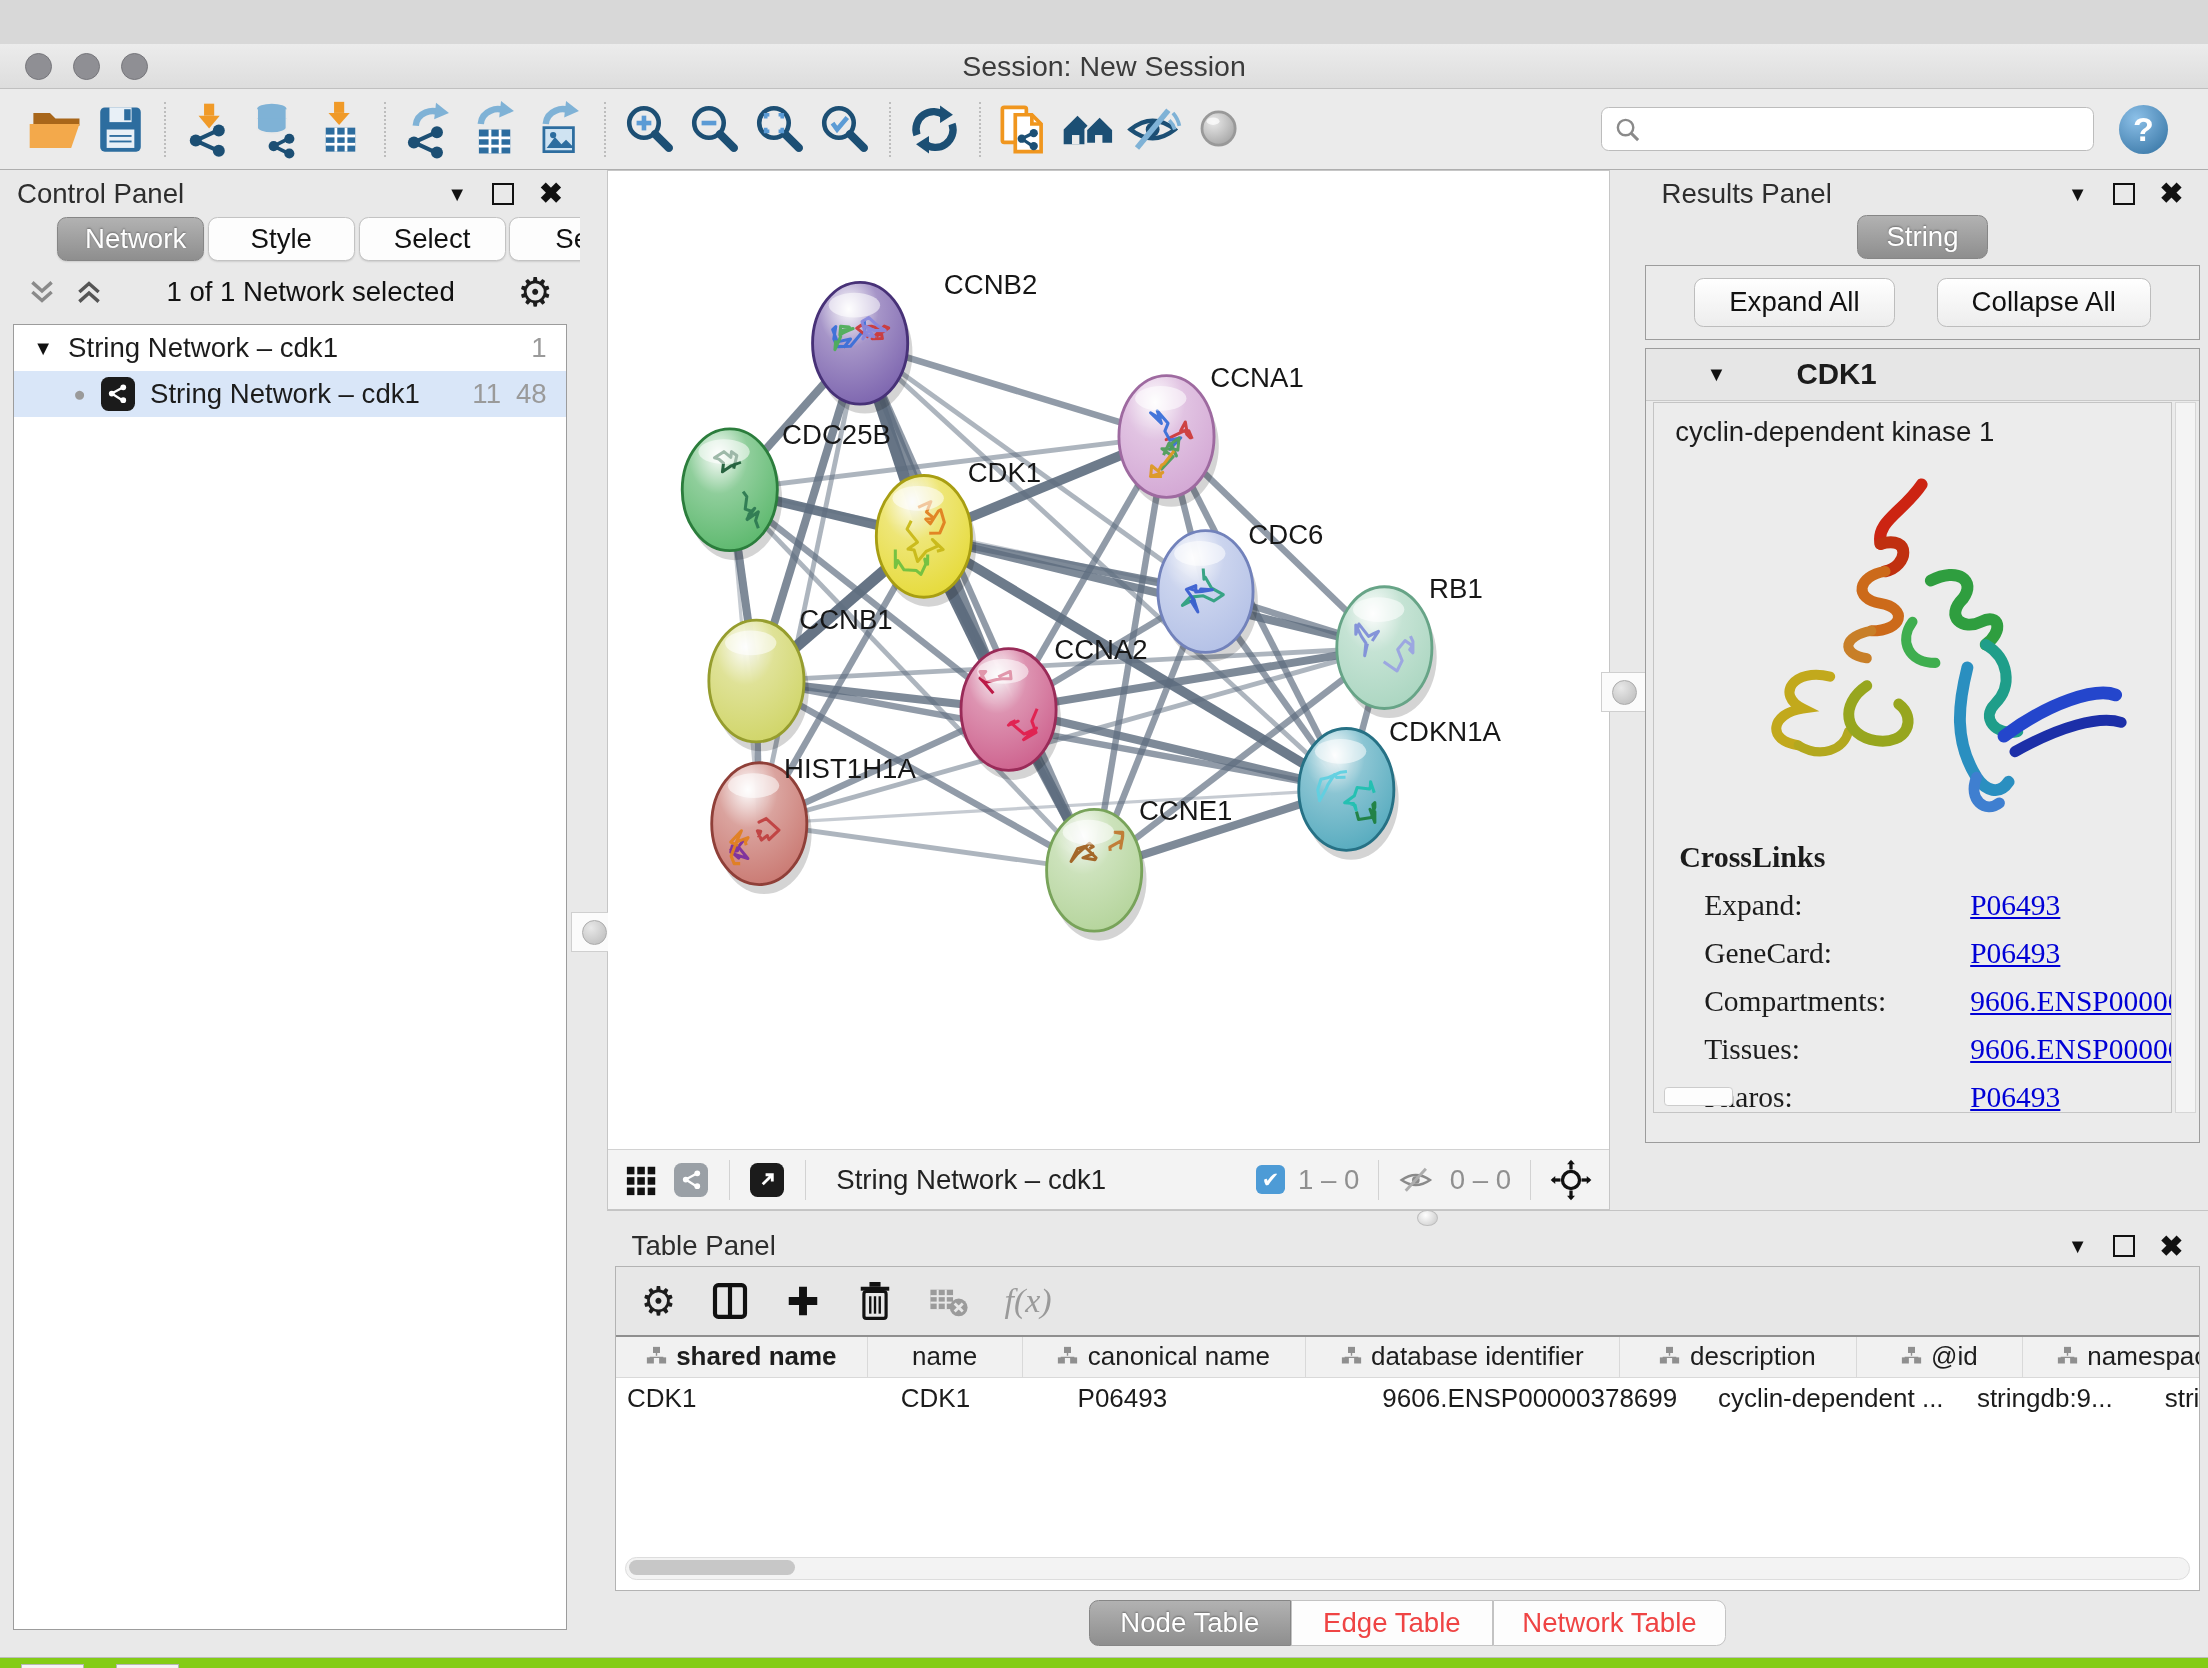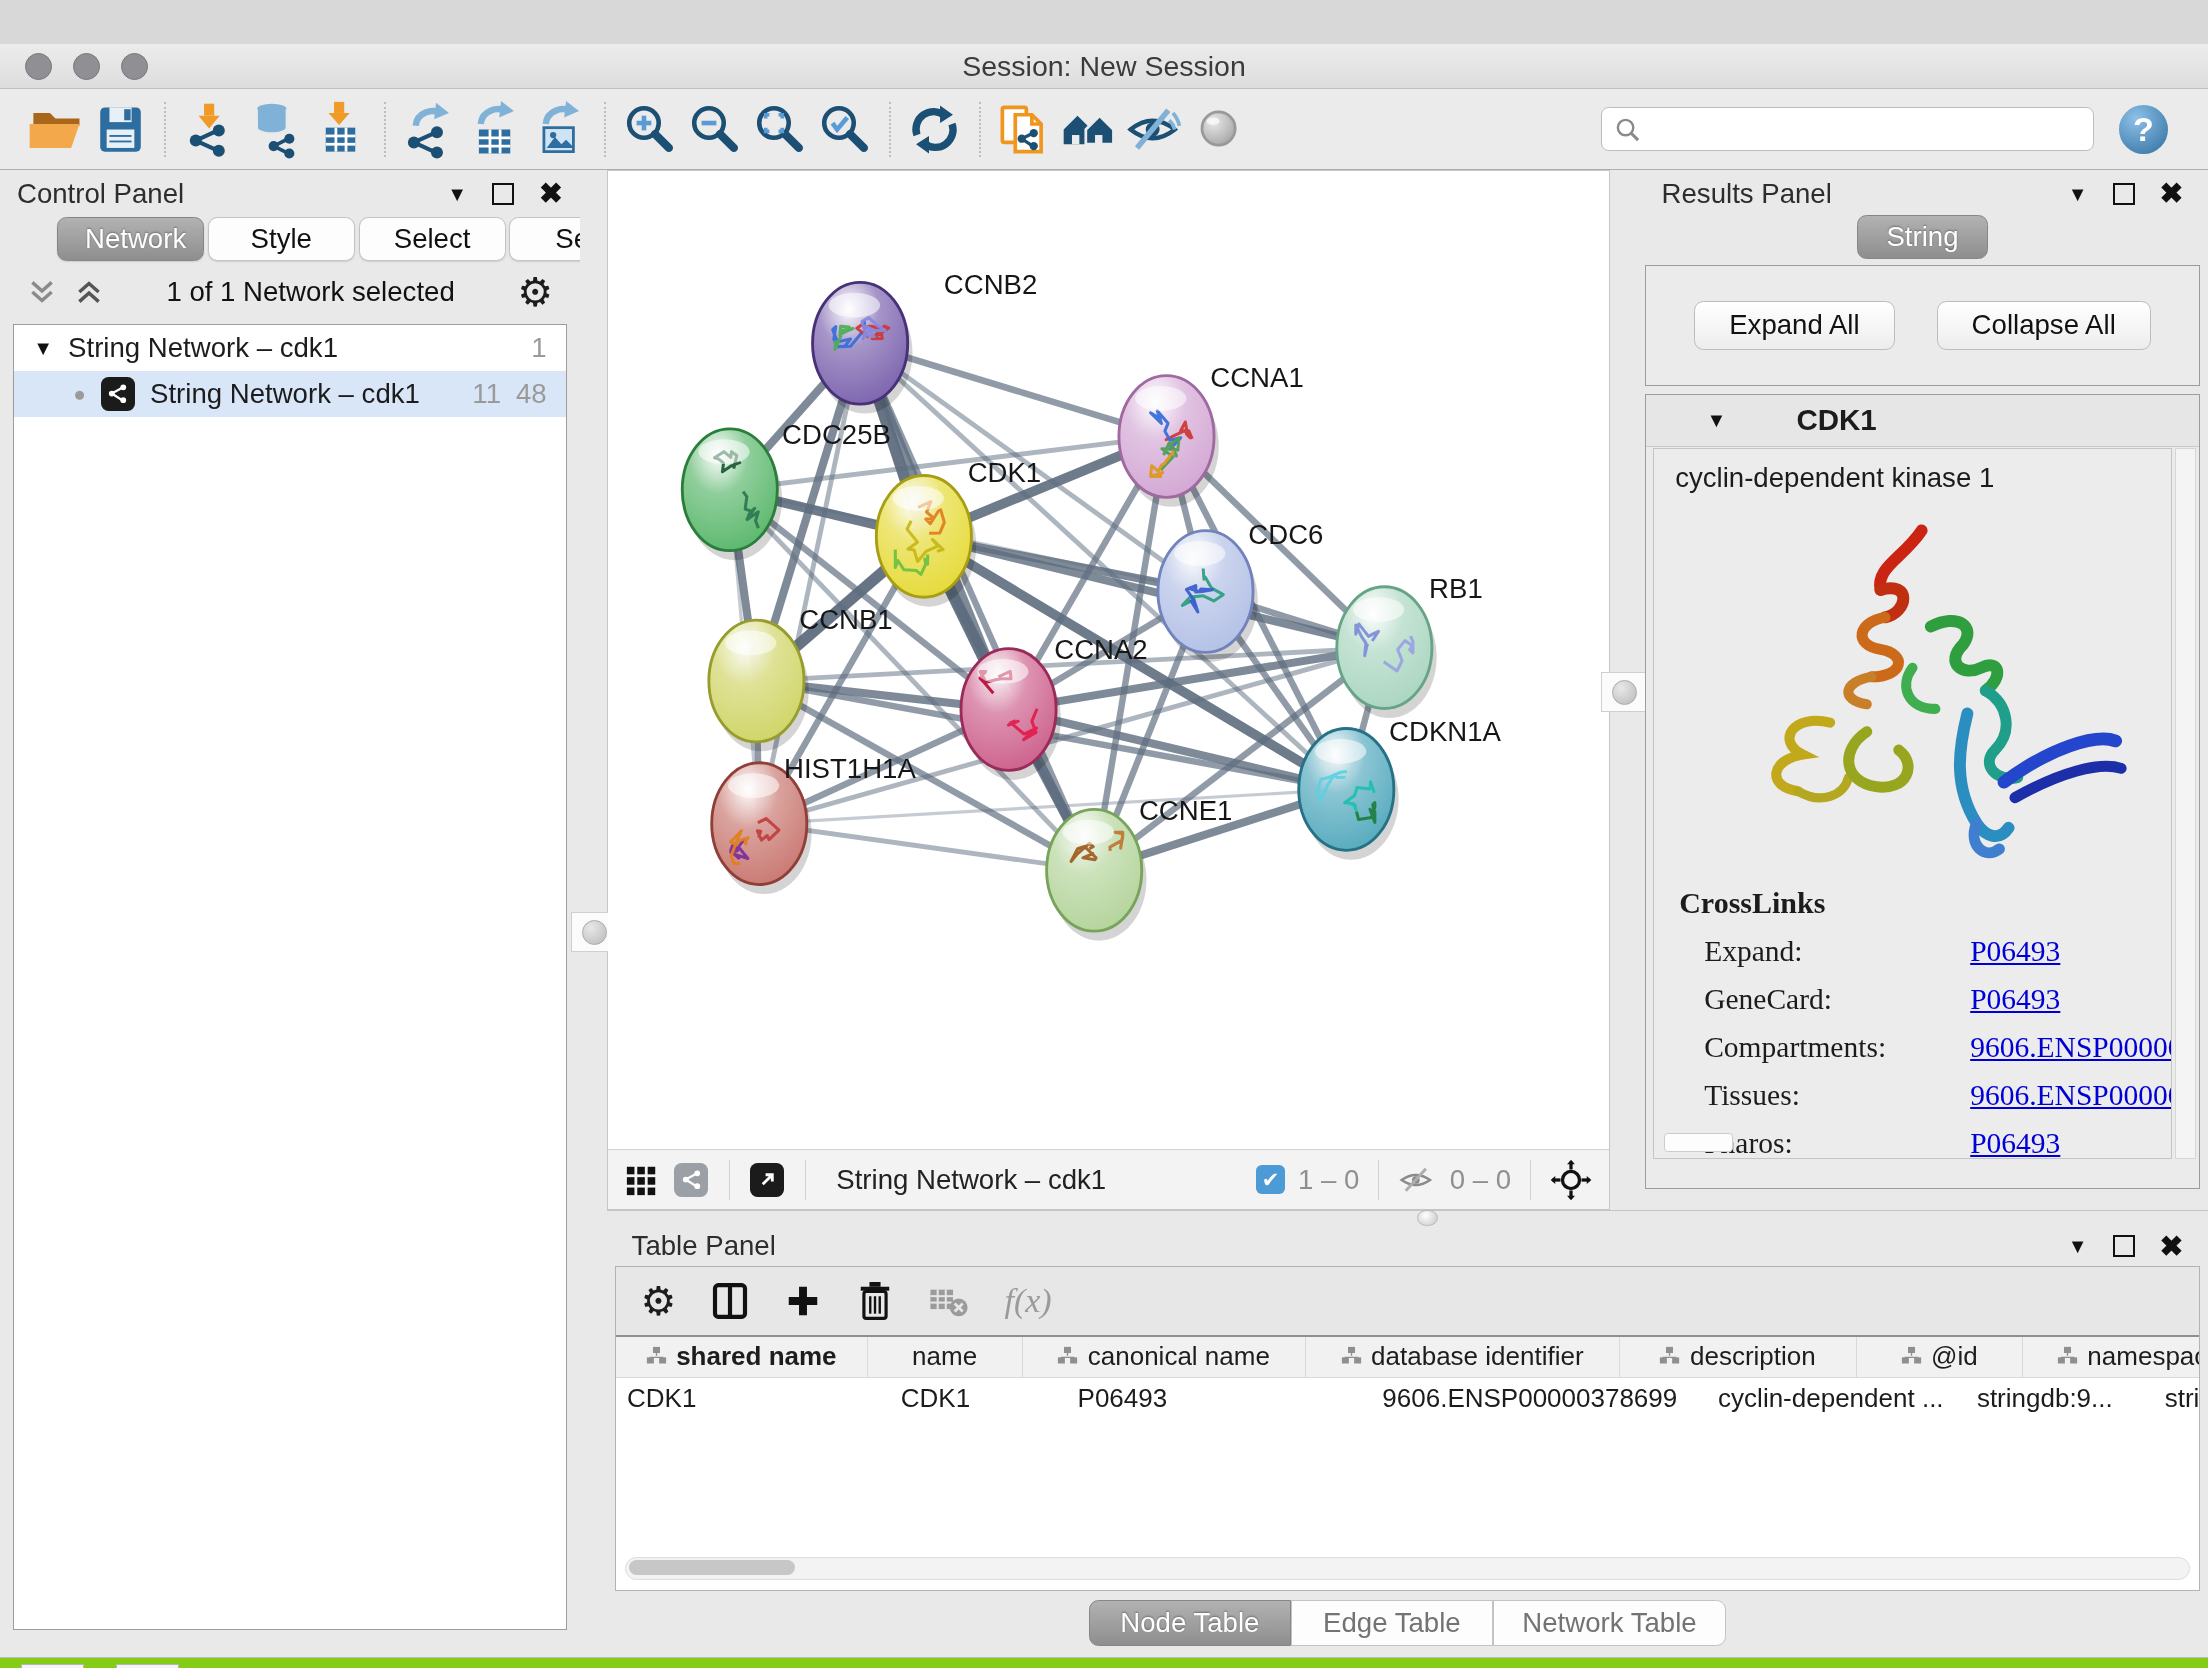--- a/index.html
+++ b/index.html
@@ -69,21 +69,21 @@
   .chkbox{width:28.5px;height:28.5px;border-radius:5.7px;background:#4d9bd6;color:#fff;font-size:21px;
           display:flex;align-items:center;justify-content:center;}
   .shareic{width:34px;height:34px;border-radius:7.6px;display:flex;align-items:center;justify-content:center;flex:none;}
   .shareic.black{background:#1b1b1b;}
   .shareic.gray{background:#9aa0a6;}
   
   .results{flex:1;display:flex;flex-direction:column;background:#e9e9e9;padding:0 7.6px;min-width:0;}
   .stringtab{align-self:center;padding:4.8px 28.5px;font-size:27.6px;color:#fff;border-radius:9.5px;
              background:linear-gradient(#b2b2b2,#8e8e8e);border:1px solid #868686;
              text-shadow:0 -1px 1.9px rgba(0,0,0,.35);margin:1.9px 0 5.7px;flex:none;}
-  .rbtnbox{border:1.9px solid #9c9c9c;background:#ebebeb;padding:35px 0;display:flex;
+  .rbtnbox{border:1.9px solid #9c9c9c;background:#ebebeb;padding:12px 0;display:flex;
            justify-content:center;gap:42px;flex:none;}
   .rbtn{background:linear-gradient(#ffffff,#ededed);border:1.9px solid #bdbdbd;border-radius:9.5px;
         font-size:27.6px;padding:7.6px 34px;color:#111;}
   .rcontent{border:1.9px solid #9c9c9c;background:#ebebeb;margin-top:7.6px;height:793px;position:relative;flex:none;}
   .cdkhead{height:51px;display:flex;align-items:center;background:#e6e6e6;border-bottom:1.9px solid #c9c9c9;
            padding-left:61px;gap:70px;}
   .cdkname{font-size:29.5px;font-weight:bold;}
   .cdkbody{position:absolute;top:53px;left:7.6px;right:27px;bottom:28.5px;border:1.9px solid #c4c4c4;
            background:#ececec;overflow:hidden;}
   .desc{font-size:27.6px;padding:13.3px 21px 5.7px;}
@@ -112,21 +112,21 @@
   .tblhead{display:flex;background:#f1f1f1;border-bottom:1.9px solid #d9d9d9;height:40px;flex:none;}
   .th{display:flex;align-items:center;justify-content:center;gap:9.5px;font-size:26px;color:#1d1d1d;
       border-right:1.9px solid #d9d9d9;flex:none;overflow:hidden;white-space:nowrap;}
   .tblrow{display:flex;height:42px;align-items:center;flex:none;}
   .td{font-size:26px;padding:0 11.4px;flex:none;overflow:hidden;white-space:nowrap;}
   .hscroll{position:absolute;bottom:9.5px;left:9.5px;right:9.5px;height:21px;background:#f3f3f3;
            border:1px solid #dddddd;border-radius:11.4px;}
   .hthumb{position:absolute;left:2.9px;top:1.9px;width:166px;height:15px;background:#c7c7c7;border-radius:8.6px;}
   .tptabs{display:flex;justify-content:center;padding:9.5px 0 11.4px;gap:0;flex:none;}
   .btab{min-width:143px;padding:5.7px 28.5px;text-align:center;font-size:27.6px;background:#fdfdfd;
-        border:1px solid #c3c3c3;color:#737373;}
+        border:1px solid #c3c3c3;color:#ef4444;}
   .btab:first-child{border-radius:9.5px 0 0 9.5px;}
   .btab:last-child{border-radius:0 9.5px 9.5px 0;}
   .btab.sel{background:linear-gradient(#b2b2b2,#8e8e8e);color:#fff;border-color:#868686;
             text-shadow:0 -1px 1.9px rgba(0,0,0,.35);}
   
   .statusbar{height:54px;background:#84cc16;border-top:1.9px solid #bdbdbd;display:flex;
              align-items:flex-end;padding:0 21px;gap:32px;}
   .sbtn{width:61px;height:46px;background:#f4f4f4;border:1.9px solid #b6b6b6;
         display:flex;align-items:center;justify-content:center;}
   .membtn{margin-left:auto;display:flex;align-items:center;gap:15px;background:#f8f8f8;

